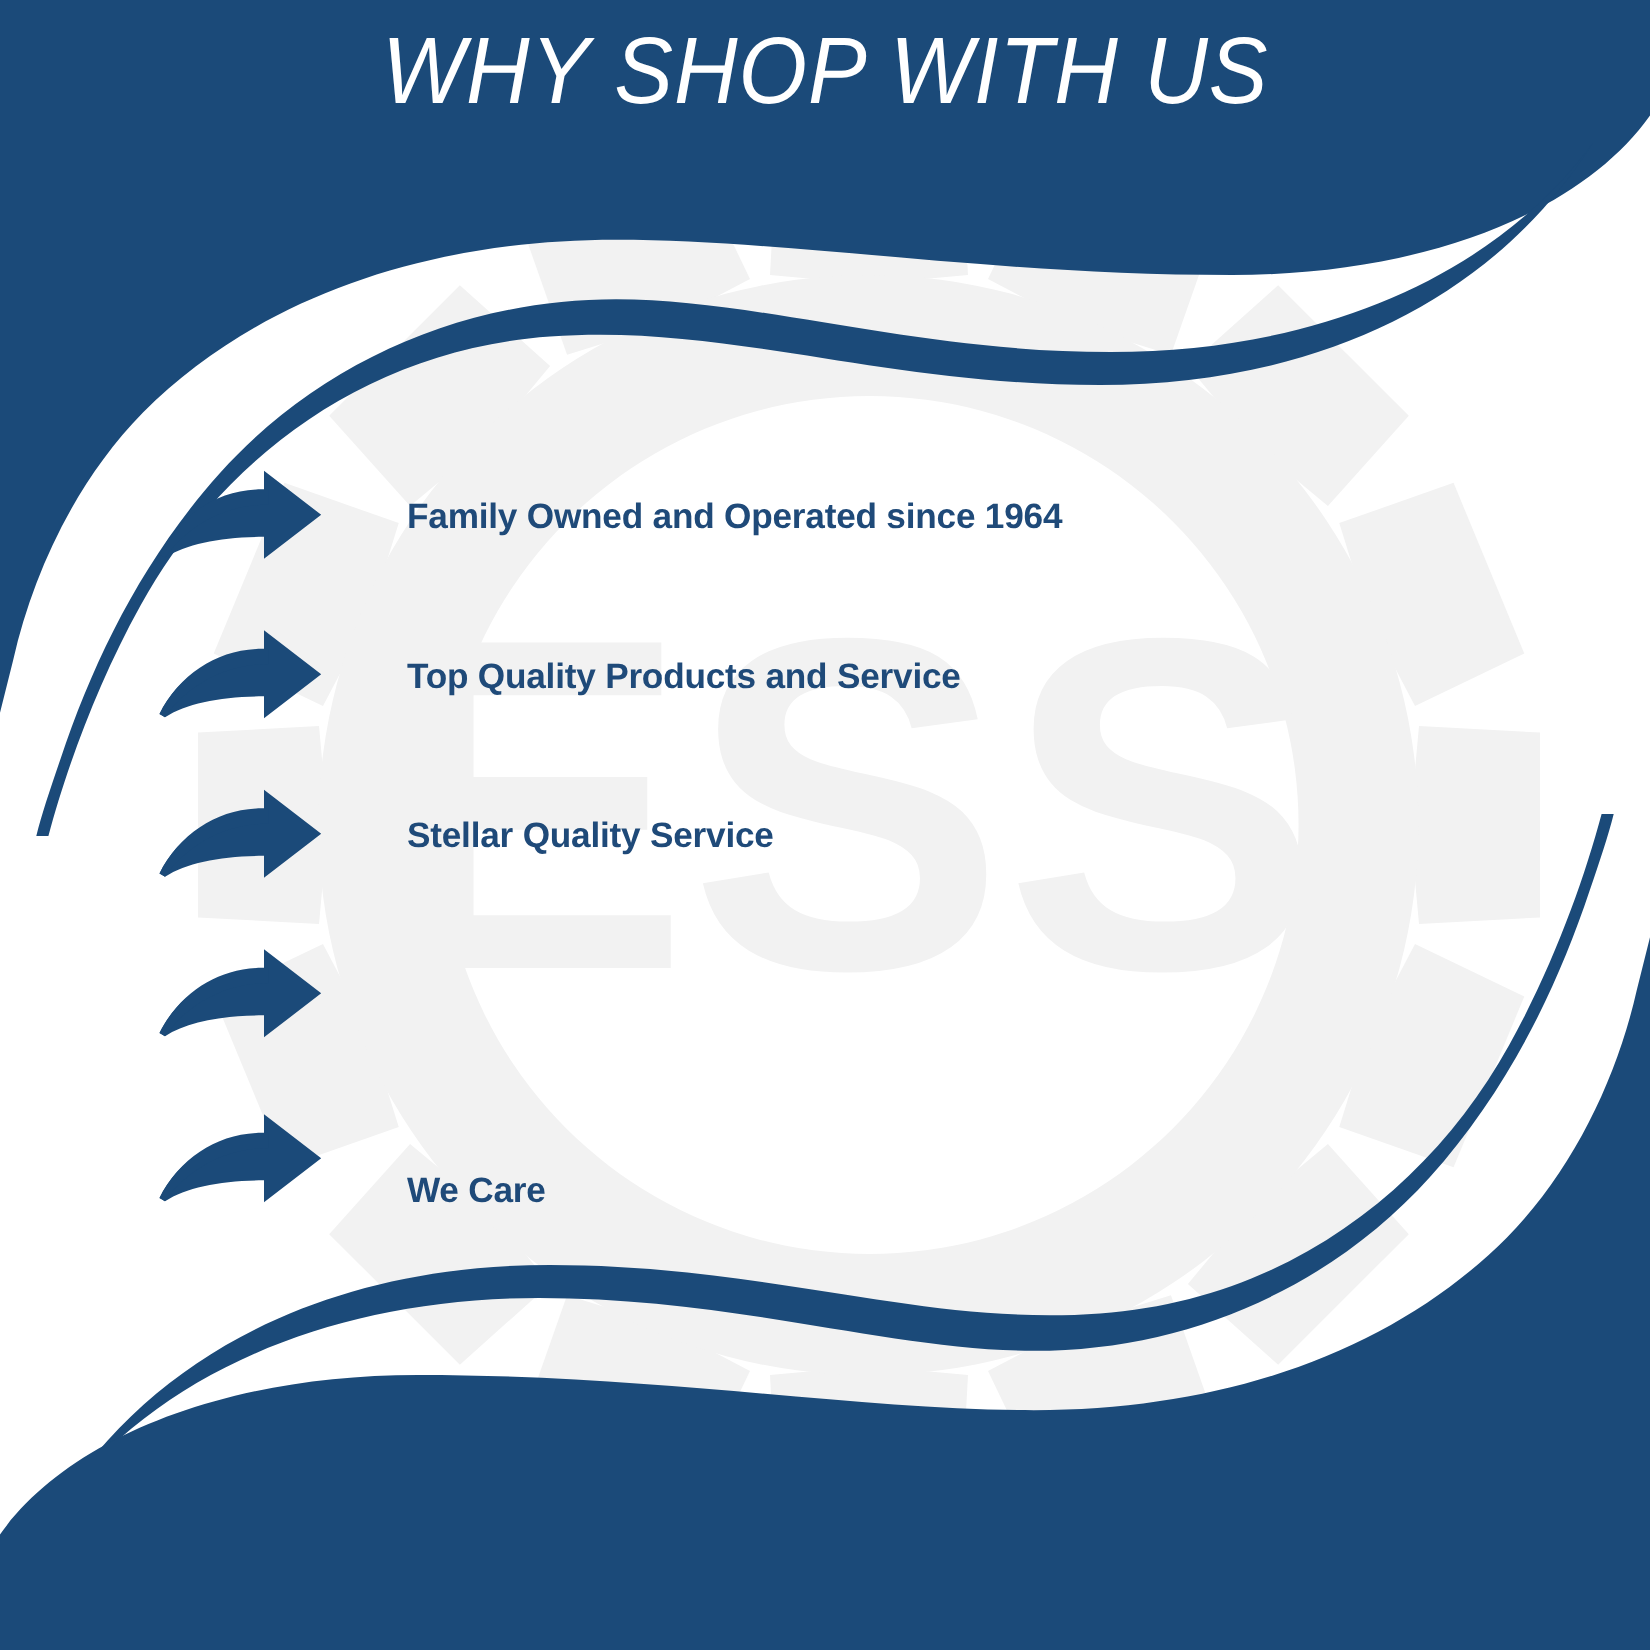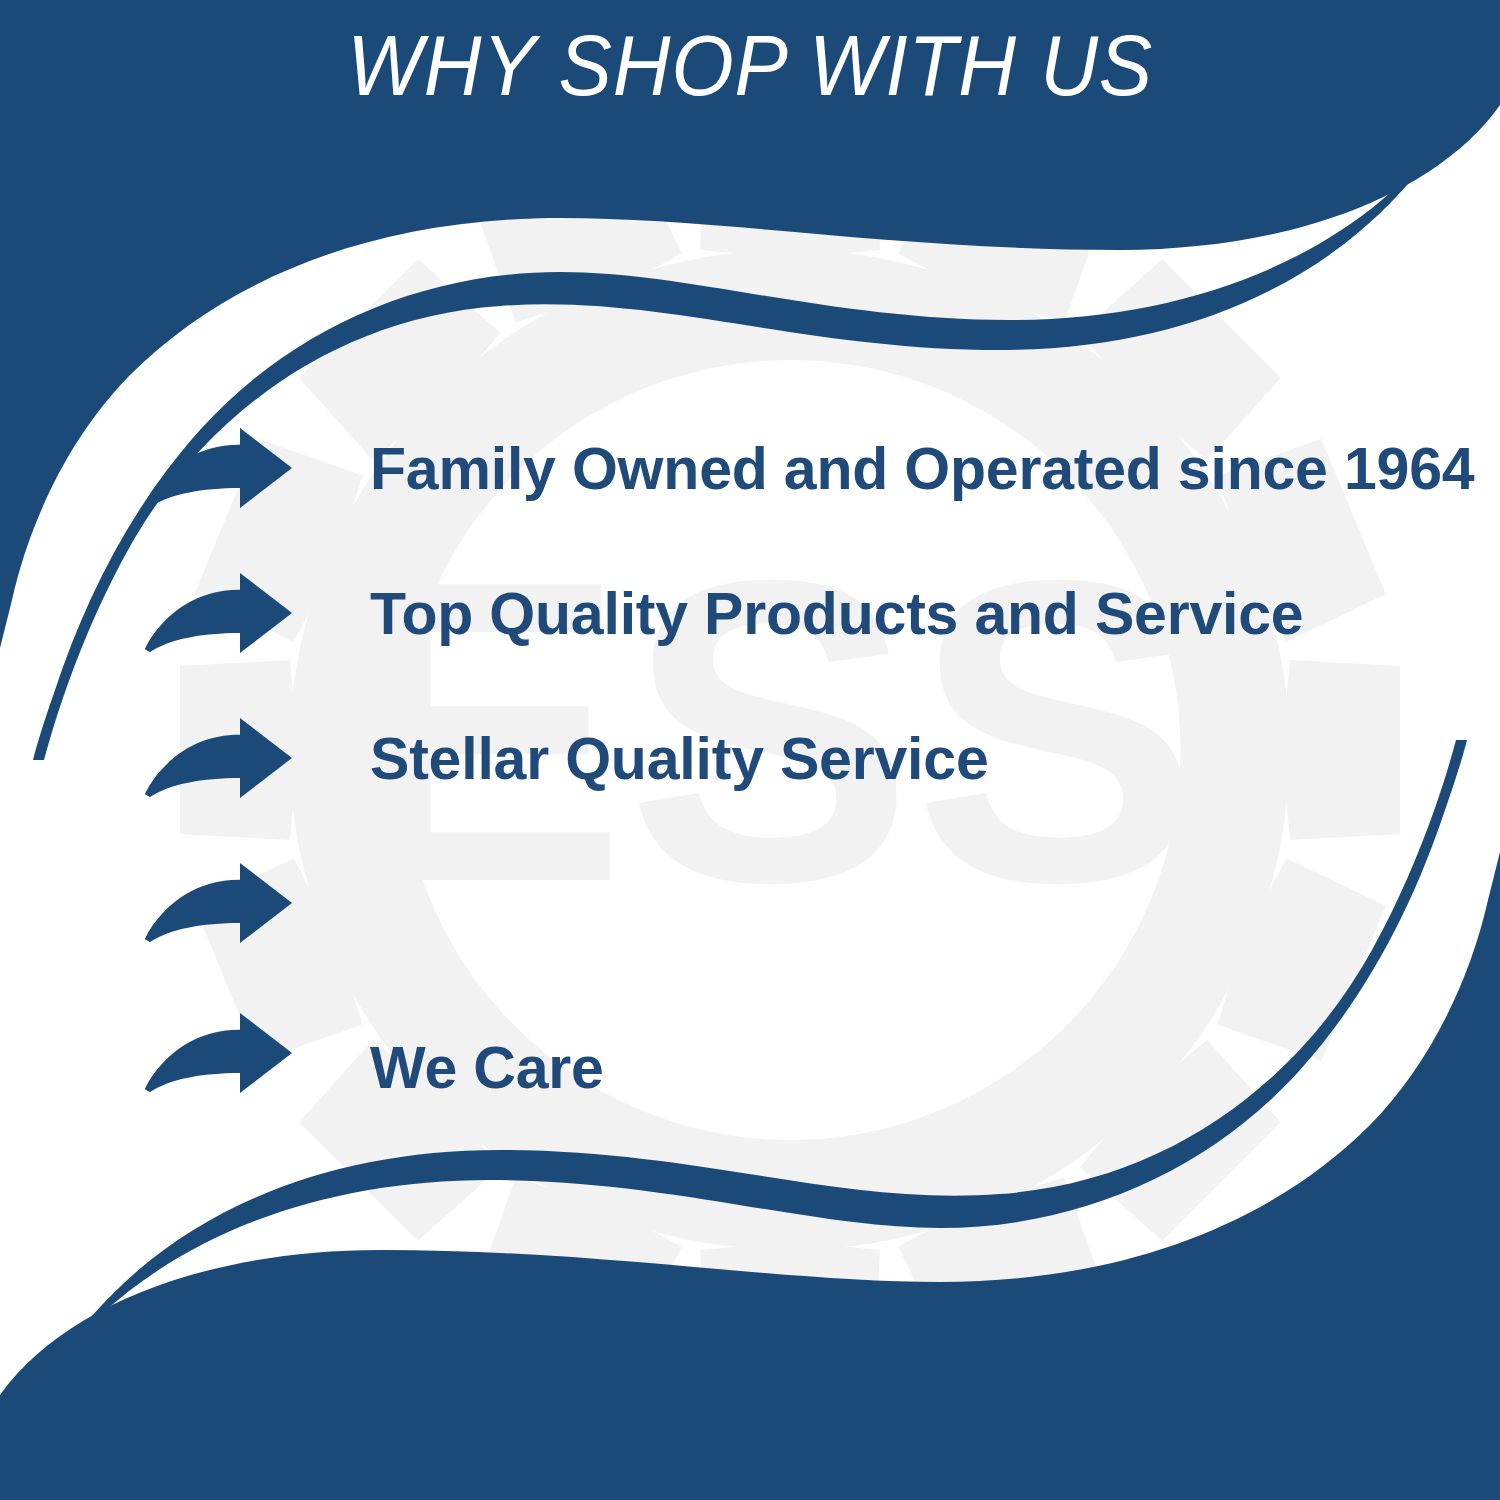--- a/index.html
+++ b/index.html
@@ -77,21 +77,21 @@
   .benefit-row:last-child { margin-bottom: 0; align-items: flex-end; }
 
   .arrow-icon {
     flex: 0 0 auto;
     width: 160px;
     height: 90px;
     margin-right: 70px;
   }
   .benefit-label {
     color: #1f4a79;
-    font-size: 59px;
+    font-size: 32px;
     font-weight: bold;
     line-height: 1.05;
     white-space: nowrap;
     letter-spacing: -0.2px;
   }
 </style>
 </head>
 <body>
 
 <div id="canvas">

